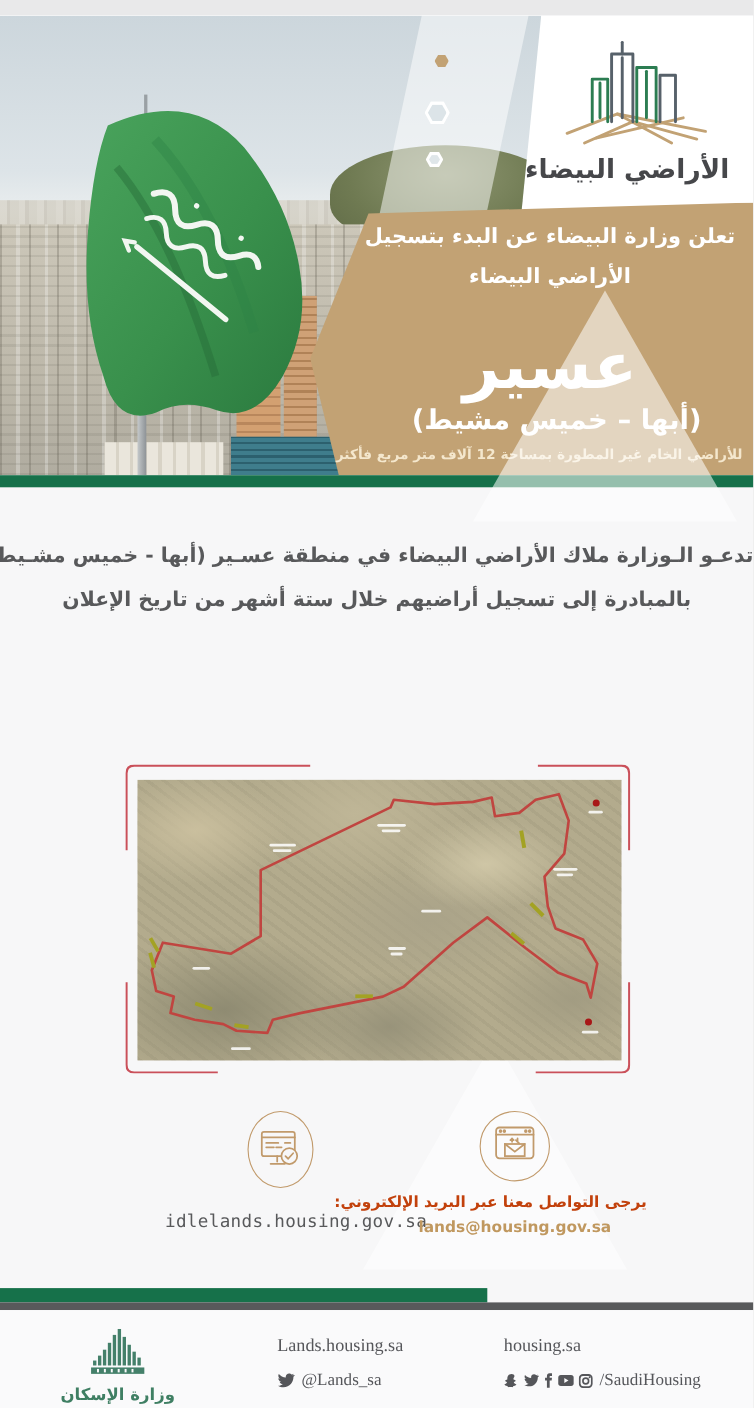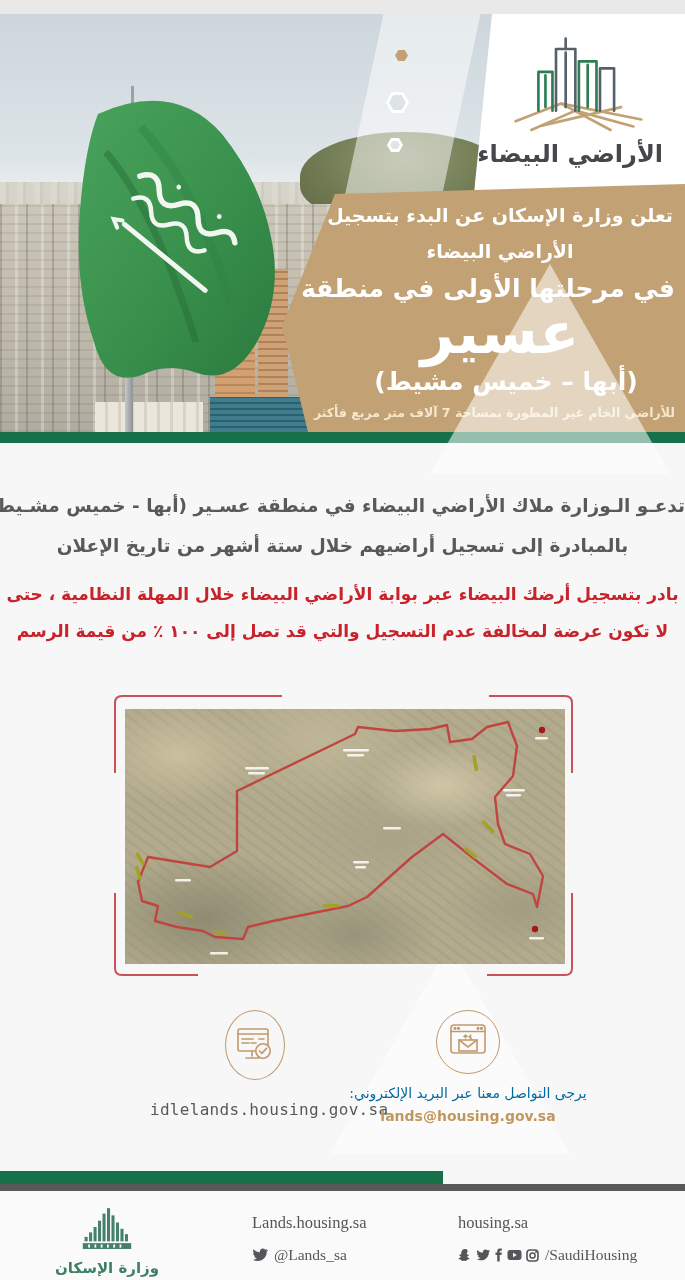--- a/index.html
+++ b/index.html
@@ -91,21 +91,21 @@
   .contact-left{position:absolute;left:150px;top:996px;width:210px;text-align:center;}
   .contact-right{position:absolute;left:348px;top:996px;width:240px;text-align:center;}
   .icon-oval{display:inline-block;width:58px;height:68px;border:1.6px solid #c19a6b;border-radius:50%;
              position:relative;}
   .icon-circle{display:inline-block;width:62px;height:62px;border:1.6px solid #c19a6b;border-radius:50%;
              position:relative;}
   .icon-oval svg,.icon-circle svg{position:absolute;left:50%;top:50%;transform:translate(-50%,-50%);}
   .portal-url{margin-top:16px;font-family:"DejaVu Sans Mono","Liberation Mono",monospace;
               font-size:16px;color:#58595b;letter-spacing:.3px;}
   .inq1{margin-top:12px;font-size:14.5px;font-weight:bold;color:#58595b;}
-  .inq2{margin-top:7px;font-size:14px;font-weight:400;color:#0369a1;}
+  .inq2{margin-top:7px;font-size:14px;font-weight:700;color:#c2410c;}
   .inq-email{margin-top:7px;font-size:14px;font-weight:700;color:#c0985f;
              font-family:"DejaVu Sans","Liberation Sans",sans-serif;}
 
   
   .div-green{position:absolute;top:1157px;left:0;width:443px;height:13px;background:#16714a;}
   .div-gray{position:absolute;top:1170px;left:0;width:685px;height:7px;background:#58595b;}
   .footer{position:absolute;top:1177px;left:0;width:685px;height:103px;background:#fafafb;}
   .moh{position:absolute;left:52px;top:10px;width:110px;text-align:center;}
   .moh-ar{font-size:15px;font-weight:bold;color:#3f7f63;margin-top:2px;}
   .moh-en{font-size:6.5px;color:#9a9b9d;letter-spacing:1.2px;margin-top:3px;}
@@ -191,44 +191,39 @@
             <path d="M61,14 V2"></path>
             <path d="M100,84 V36 H116 V84"></path>
           </g>
         </g>
       </svg>
       <div class="logo-title rtl nowrap">الأراضي البيضاء</div>
     </div>
 
     <div class="tan-panel">
       <div class="tan-inner">
-        <div class="tp-l1 rtl nowrap">تعلن وزارة الإسكان عن البدء بتسجيل</div>
+        <div class="tp-l1 rtl nowrap">تعلن وزارة البيضاء عن البدء بتسجيل</div>
         <div class="tp-l2 rtl nowrap">الأراضي البيضاء</div>
-        <div class="tp-l3 rtl nowrap">في مرحلتها الأولى في منطقة</div>
         <div class="tp-region rtl nowrap">عسير</div>
         <div class="tp-cities rtl nowrap">(أبها – خميس مشيط)</div>
-        <div class="tp-note rtl nowrap">للأراضي الخام غير المطورة بمساحة 7 آلاف متر مربع فأكثر</div>
+        <div class="tp-note rtl nowrap">للأراضي الخام غير المطورة بمساحة 12 آلاف متر مربع فأكثر</div>
       </div>
     </div>
 
     <div class="hero-bar"></div>
   </div>
 
   <div class="wm" style="left:430px;top:250px;"></div>
   <div class="wm" style="left:330px;top:930px;"></div>
 
   <div class="invite">
     <div class="rtl nowrap">تدعـو الـوزارة ملاك الأراضي البيضاء  في منطقة عسـير (أبها - خميس مشـيط )</div>
     <div class="rtl nowrap">بالمبادرة إلى تسجيل أراضيهم خلال ستة أشهر من تاريخ الإعلان</div>
   </div>
 
-  <div class="warning">
-    <div class="rtl nowrap">بادر بتسجيل أرضك البيضاء عبر بوابة الأراضي البيضاء خلال المهلة النظامية ، حتى</div>
-    <div class="rtl nowrap">لا تكون عرضة لمخالفة عدم التسجيل والتي قد تصل إلى ١٠٠ ٪ من قيمة الرسم</div>
-  </div>
 
 
   <svg class="map-frame" viewBox="0 0 459 281">
     <g stroke="#ca505a" stroke-width="2" fill="none">
       <path d="M1,78 L1,8 Q1,1 8,1 L168,1"></path>
       <path d="M375,1 L451,1 Q458,1 458,8 L458,78"></path>
       <path d="M1,198 L1,273 Q1,280 8,280 L84,280"></path>
       <path d="M373,280 L451,280 Q458,280 458,273 L458,198"></path>
     </g>
   </svg>

